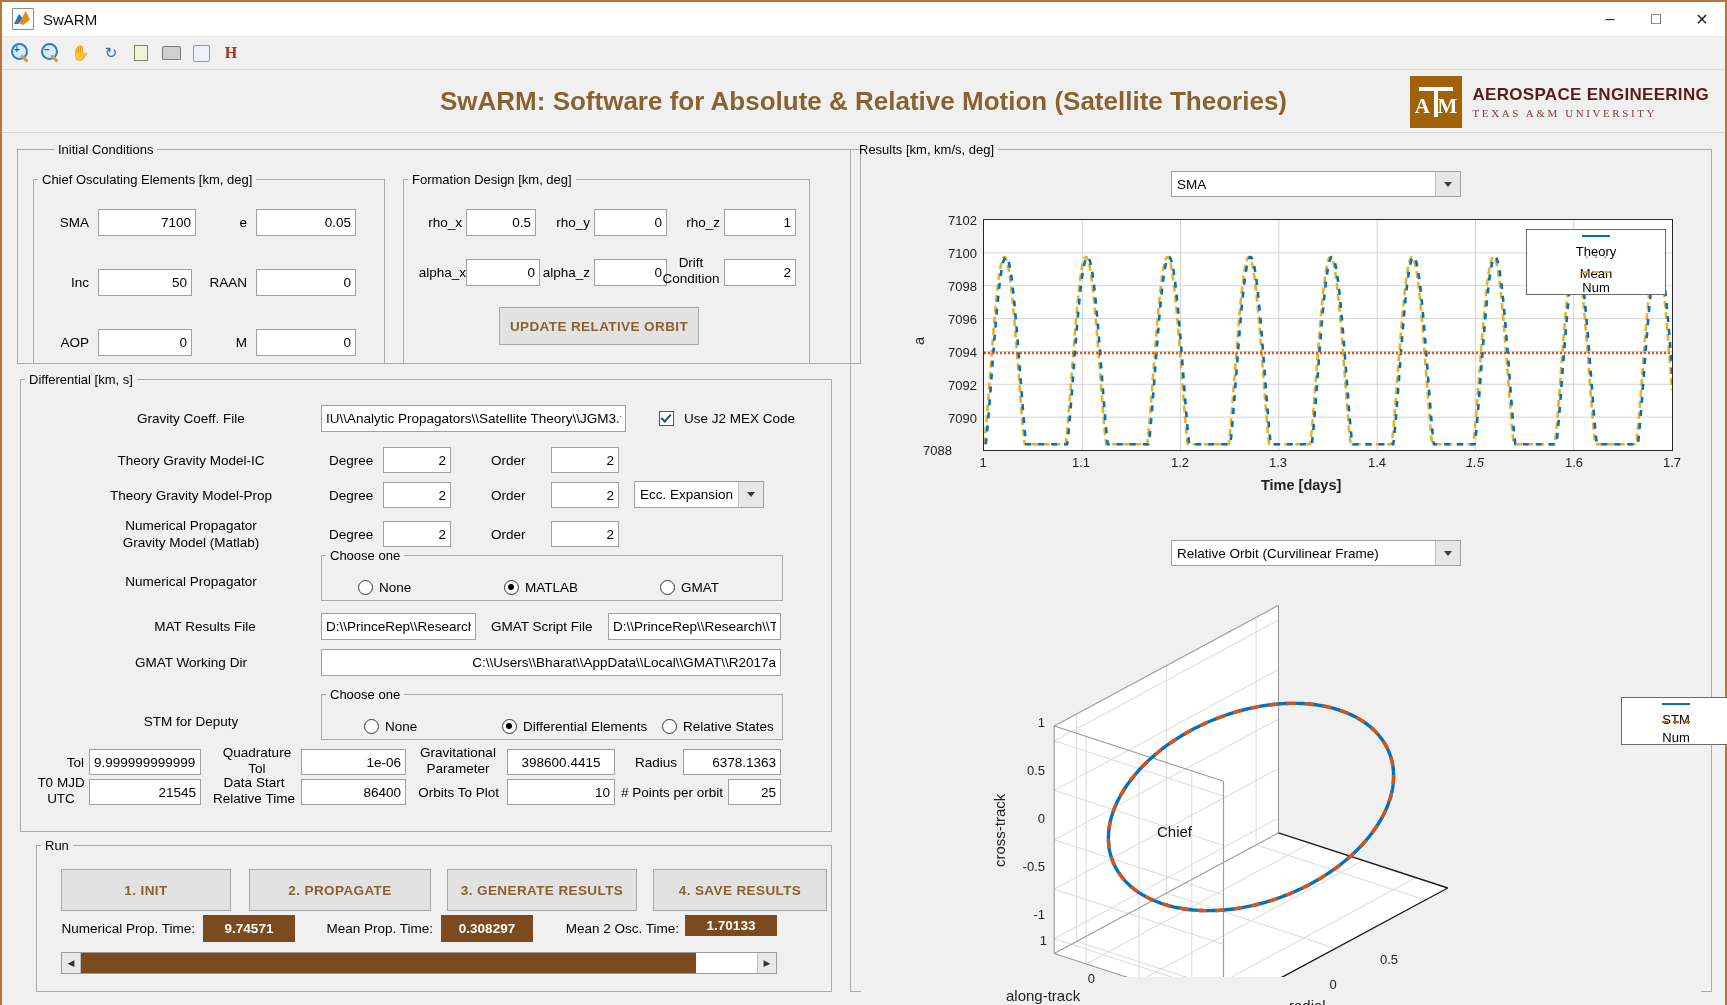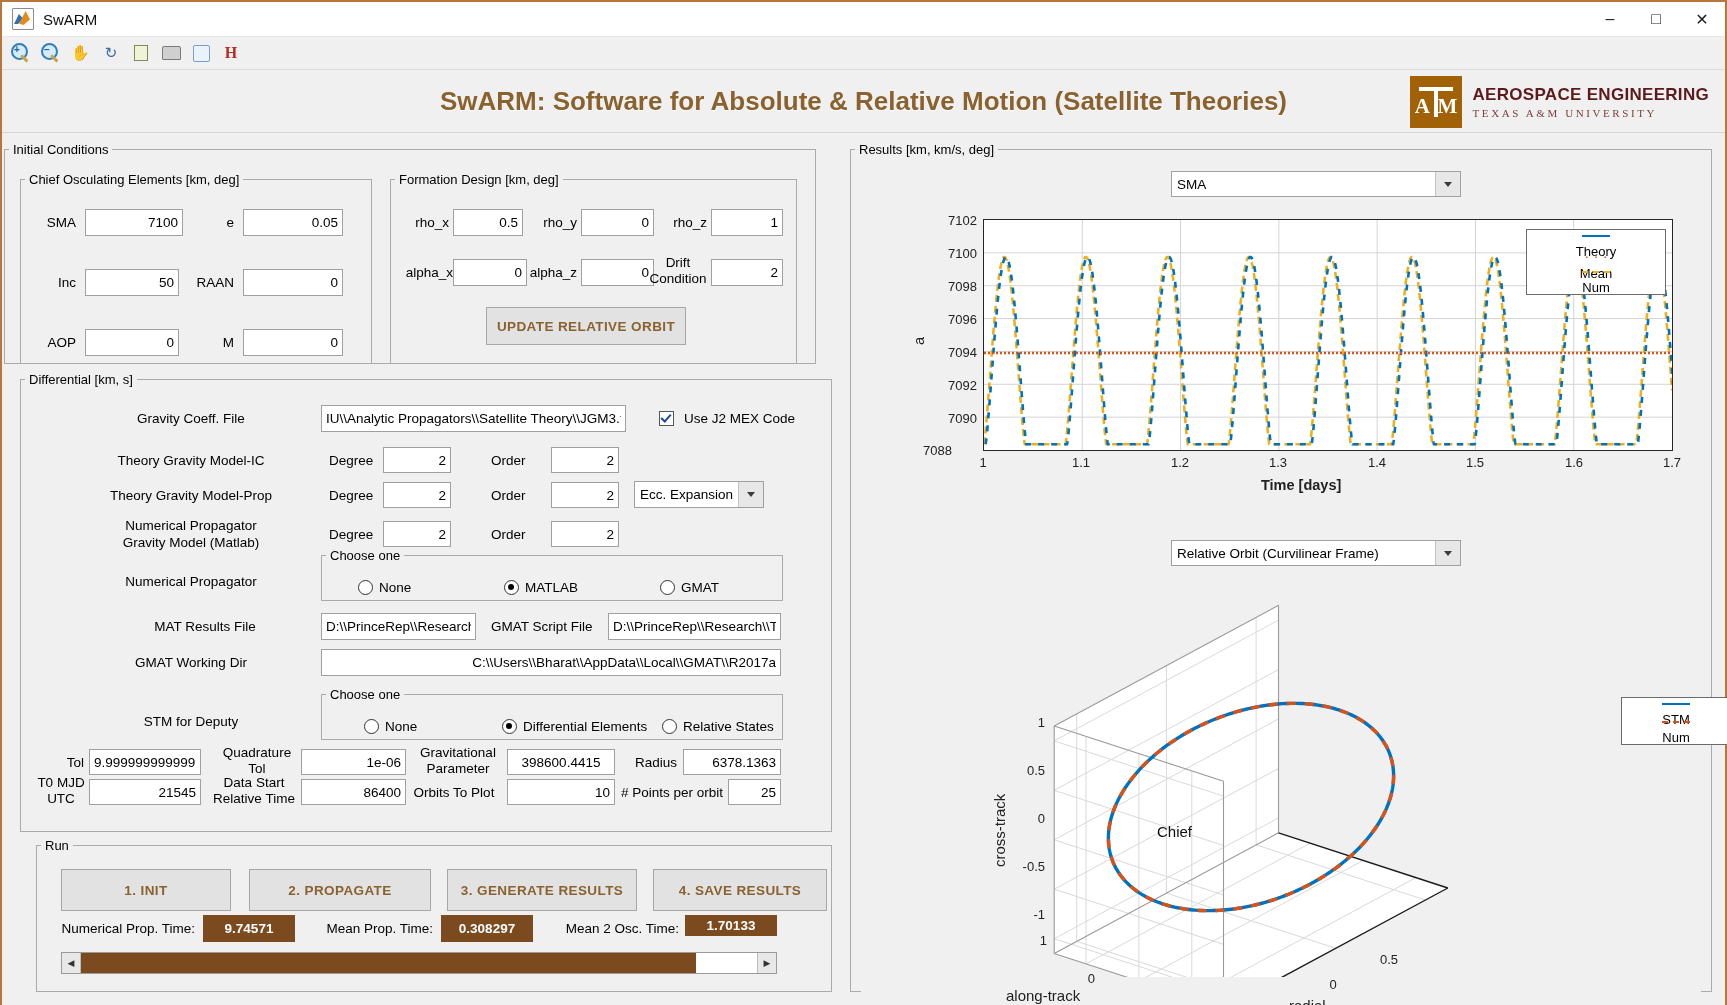--- a/index.html
+++ b/index.html
@@ -141,21 +141,21 @@
       </div>
       <div class="logo-txt">
         <div class="l1">AEROSPACE ENGINEERING</div>
         <div class="l2">TEXAS A&amp;M UNIVERSITY</div>
       </div>
     </div>
   </div>
 
   <div class="body">
 
-    <fieldset class="grp" style="left:2px;top:9px;width:810px;height:220px;">
+    <fieldset class="grp" style="left:15px;top:9px;width:810px;height:220px;padding-left:32px;">
       <legend>Initial Conditions</legend>
 
       <fieldset class="grp" style="left:15px;top:15px;width:350px;height:190px;">
         <legend>Chief Osculating Elements [km, deg]</legend>
 
         <div class="lbl r" style="left:10px;top:28px;width:45px;">SMA</div>
         <input class="tf" style="left: 64px; top: 22px; width: 98px; height: 27px;" value="7100">
         <div class="lbl r" style="left:168px;top:28px;width:45px;">e</div>
         <input class="tf" style="left: 222px; top: 22px; width: 100px; height: 27px;" value="0.05">
 
@@ -291,21 +291,21 @@
       <div class="lbl c" style="left:14px;top:388px;width:52px;line-height:16px;">
         <div>T0 MJD</div>
         <div>UTC</div>
       </div>
       <input class="tf" style="left: 68px; top: 392px; width: 112px; height: 26px;" value="21545">
       <div class="lbl c" style="left:190px;top:388px;width:86px;line-height:16px;">
         <div>Data Start</div>
         <div>Relative Time</div>
       </div>
       <input class="tf" style="left: 280px; top: 392px; width: 105px; height: 26px;" value="86400">
-      <div class="lbl r" style="left:388px;top:398px;width:90px;text-align:center;">Orbits To Plot</div>
+      <div class="lbl r" style="left:388px;top:398px;width:90px;">Orbits To Plot</div>
       <input class="tf" style="left: 486px; top: 392px; width: 108px; height: 26px;" value="10">
       <div class="lbl r" style="left:580px;top:398px;width:122px;"># Points per orbit</div>
       <input class="tf" style="left: 707px; top: 392px; width: 53px; height: 26px;" value="25">
     </fieldset>
 
     <fieldset class="grp" style="left:34px;top:705px;width:794px;height:152px;">
       <legend>Run</legend>
 
       <div class="btn" style="left:24px;top:16px;width:170px;height:42px;">1. INIT</div>
       <div class="btn" style="left:212px;top:16px;width:182px;height:42px;">2. PROPAGATE</div>
@@ -366,21 +366,21 @@
         <div class="tickl" style="left:62px;top:140px;width:54px;text-align:right;">7094</div>
         <div class="tickl" style="left:62px;top:173px;width:54px;text-align:right;">7092</div>
         <div class="tickl" style="left:62px;top:206px;width:54px;text-align:right;">7090</div>
         <div class="tickl" style="left:62px;top:238px;width:54px;text-align:left;">7088</div>
 
         <div class="tickl" style="left:104px;top:250px;width:36px;text-align:center;">1</div>
         <div class="tickl" style="left:202px;top:250px;width:36px;text-align:center;">1.1</div>
         <div class="tickl" style="left:301px;top:250px;width:36px;text-align:center;">1.2</div>
         <div class="tickl" style="left:399px;top:250px;width:36px;text-align:center;">1.3</div>
         <div class="tickl" style="left:498px;top:250px;width:36px;text-align:center;">1.4</div>
-        <div class="tickl" style="left:596px;top:250px;width:36px;text-align:center;">1.5</div>
+        <div class="tickl" style="left:596px;top:250px;width:36px;text-align:center;font-style:italic;">1.5</div>
         <div class="tickl" style="left:695px;top:250px;width:36px;text-align:center;">1.6</div>
         <div class="tickl" style="left:793px;top:250px;width:36px;text-align:center;">1.7</div>
 
         <div class="axlabel rot" style="left:50px;top:140px;">a</div>
         <div class="axlabel" style="left:400px;top:272px;font-weight:bold;">Time [days]</div>
 
         <div class="legend" style="left:665px;top:24px;width:140px;height:66px;">
           <div class="legrow">
             <span class="legswatch"></span>
             <span>Theory</span>

